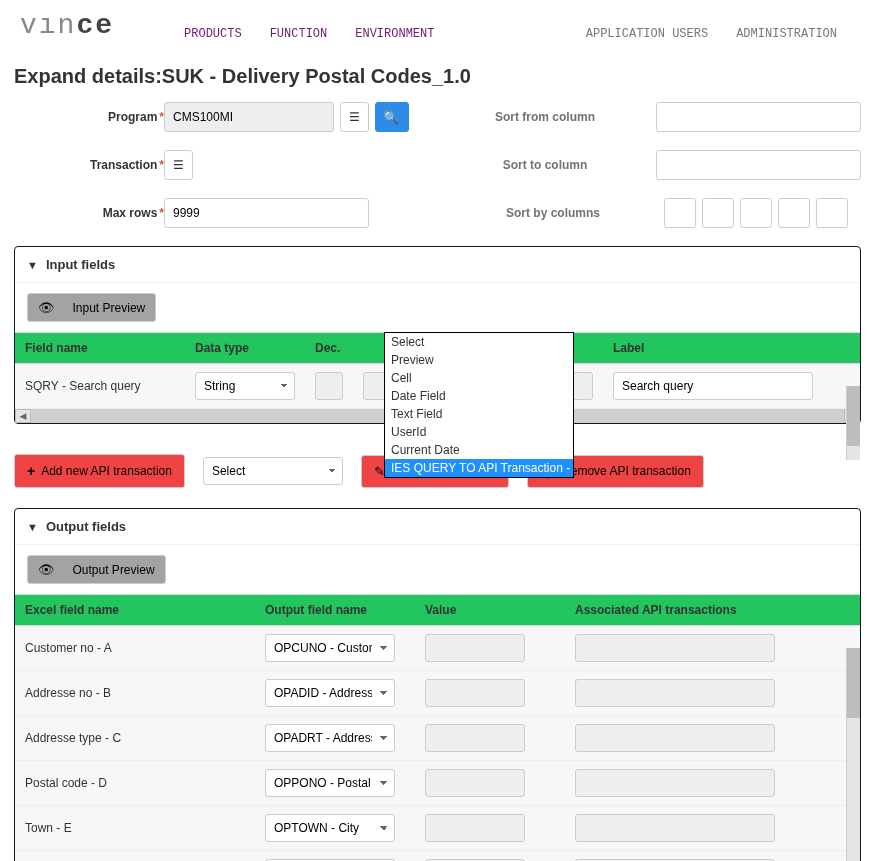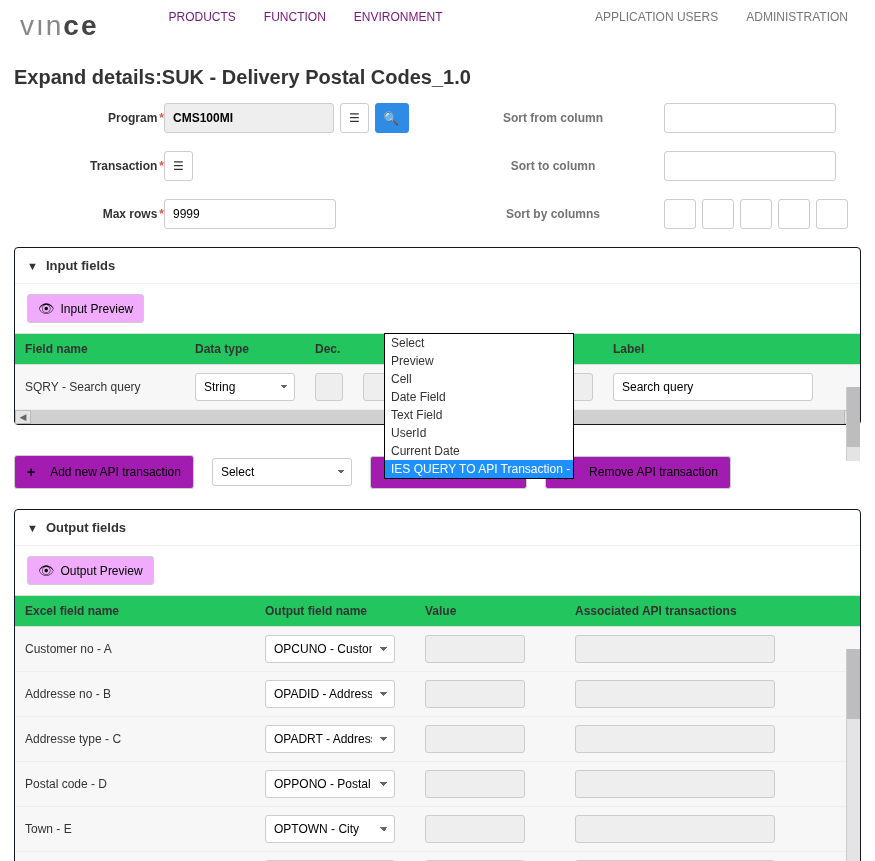--- a/index.html
+++ b/index.html
@@ -1,65 +1,65 @@
 <!DOCTYPE html>
 <html><head>
 <meta charset="utf-8">
 <style>
   * { box-sizing: border-box; margin: 0; padding: 0; }
   body { font-family: Arial, Helvetica, sans-serif; font-size: 13px; color: #333; background: #fff; width: 875px; }
-  .topnav { display: flex; align-items: flex-start; padding: 10px 27px 20px 20px; }
+  .topnav { display: flex; align-items: flex-end; padding: 10px 38px 20px 20px; font-family: Liberation Mono, monospace; }
   .logo { font-size: 28px; letter-spacing: 2px; color: #888; font-weight: 300; margin-right: 70px; }
   .logo .bold { color: #444; font-weight: 700; }
   .nav-links { display: flex; gap: 28px; flex: 1; }
   .nav-links a { color: #701a75; font-size: 12px; text-decoration: none; }
   .nav-right { display: flex; gap: 28px; }
   .nav-right a { color: #777; font-size: 12px; text-decoration: none; }
   .page-title { font-size: 20px; font-weight: 600; padding: 4px 14px 14px 14px; }
   .form-area { padding: 0 14px; }
   .form-row { display: flex; margin-bottom: 18px; align-items: flex-start; }
   .form-left { display: flex; align-items: center; width: 440px; }
   .form-right { display: flex; align-items: center; flex: 1; }
   .form-label { width: 150px; text-align: right; font-size: 12px; font-weight: 600; color: #333; }
   .form-label .req { color: #d9534f; margin-left: 2px; }
   .form-label-right { width: 210px; text-align: center; padding-right: 12px; font-size: 12px; font-weight: 600; color: #737373; }
   .text-input { height: 30px; border: 1px solid #ccc; border-radius: 3px; padding: 0 8px; font-size: 12px; background: #fff; }
   .text-input.ro { background: #eee; }
-  .w-170 { width: 170px; font-weight: bold; }
-  .w-205 { width: 172px; }
+  .w-170 { width: 170px; }
+  .w-205 { width: 205px; }
   .btn { height: 30px; border: 1px solid #ccc; background: #fff; border-radius: 3px; padding: 0 8px; cursor: pointer; display: inline-flex; align-items: center; justify-content: center; font-size: 12px; color: #333; }
   .btn.blue { background: #2e8be6; border-color: #2e8be6; color: #fff; }
   .icon-list::before { content: "\2630"; font-size: 12px; }
   .icon-search::before { content: "\1F50D"; font-size: 13px; }
   .input-group { display: flex; gap: 6px; }
   .sort-cols { display: flex; gap: 6px; }
   .sort-cols input { width: 32px; }
   .panel { border: 1px solid #0f172a; border-radius: 4px; margin: 0 14px 20px 14px; position: relative; }
   .panel-header { padding: 10px 12px; font-size: 13px; font-weight: 600; display: flex; align-items: center; gap: 8px; border-bottom: 1px solid #eee; }
   .chevron::before { content: "\25BC"; font-size: 11px; }
   .panel-actions { padding: 10px 12px; }
-  .btn-preview { border: 1px solid #ccc; padding: 6px 10px; border-radius: 3px; background: #f0abfc; font-size: 12px; cursor: pointer; display: inline-flex; align-items: center; gap: 6px; }
+  .btn-preview { border: 1px solid #ccc; padding: 6px 10px; border-radius: 3px; background: #a3a3a3; font-size: 12px; cursor: pointer; display: inline-flex; align-items: center; gap: 18px; }
   .eye::before { content: "\1F441"; font-size: 13px; }
   .grid { width: 100%; border-collapse: collapse; position: relative; }
   .grid th { background: #22c55e; text-align: left; font-weight: 600; font-size: 12px; padding: 8px 10px; border-top: 1px solid #ddd; border-bottom: 1px solid #ddd; }
   .grid td { padding: 8px 10px; font-size: 12px; border-bottom: 1px solid #eee; vertical-align: middle; }
   .grid tr.data td { background: #f7f7f7; }
   .select-ctrl { height: 28px; border: 1px solid #ccc; border-radius: 3px; padding: 0 22px 0 8px; background: #fff; font-size: 12px; appearance: none; position: relative; background-image: linear-gradient(45deg, transparent 50%, #666 50%), linear-gradient(135deg, #666 50%, transparent 50%); background-position: right 10px center, right 6px center; background-size: 4px 4px, 4px 4px; background-repeat: no-repeat; }
   .select-w100 { width: 100px; }
   .select-w130 { width: 130px; }
   .select-w140 { width: 140px; }
   .dec-input { width: 28px; height: 28px; border: 1px solid #ccc; border-radius: 3px; background: #eee; }
   .label-input { width: 200px; height: 28px; border: 1px solid #ccc; border-radius: 3px; padding: 0 8px; font-size: 12px; }
   .scroll-strip { height: 14px; background: #d0d0d0; display: flex; align-items: center; }
   .scroll-arrow { width: 16px; height: 14px; background: #e4e4e4; border: 1px solid #bbb; display: flex; align-items: center; justify-content: center; font-size: 9px; color: #666; cursor: pointer; }
   .scroll-fill { flex: 1; }
   .vscroll { position: absolute; right: 0; width: 14px; background: #e4e4e4; border-left: 1px solid #ccc; }
   .vthumb { background: #bdbdbd; width: 100%; }
   .action-row { display: flex; gap: 18px; padding: 10px 14px 0 14px; margin-bottom: 20px; align-items: center; }
-  .action-btn { border: 1px solid #ccc; padding: 8px 12px; border-radius: 3px; background: #a21caf; font-size: 12px; cursor: pointer; display: inline-flex; align-items: center; gap: 15px; }
+  .action-btn { border: 1px solid #ccc; padding: 8px 12px; border-radius: 3px; background: #ef4444; font-size: 12px; cursor: pointer; display: inline-flex; align-items: center; gap: 6px; }
   .plus::before { content: "+"; font-weight: bold; font-size: 14px; }
   .edit::before { content: "\270E"; font-size: 13px; }
   .trash::before { content: "\1F5D1"; font-size: 13px; }
   .dropdown-open { position: absolute; top: 0; left: 369px; width: 190px; border: 1px solid #000; background: #fff; font-size: 12px; z-index: 10; }
   .dropdown-open .opt { padding: 2px 6px; cursor: default; white-space: nowrap; overflow: hidden; }
   .dropdown-open .opt.sel { background: #1e90ff; color: #fff; }
   .col-fieldname { width: 170px; }
   .col-datatype { width: 120px; }
   .col-dec { width: 45px; }
   .col-hidden { width: 250px; }

